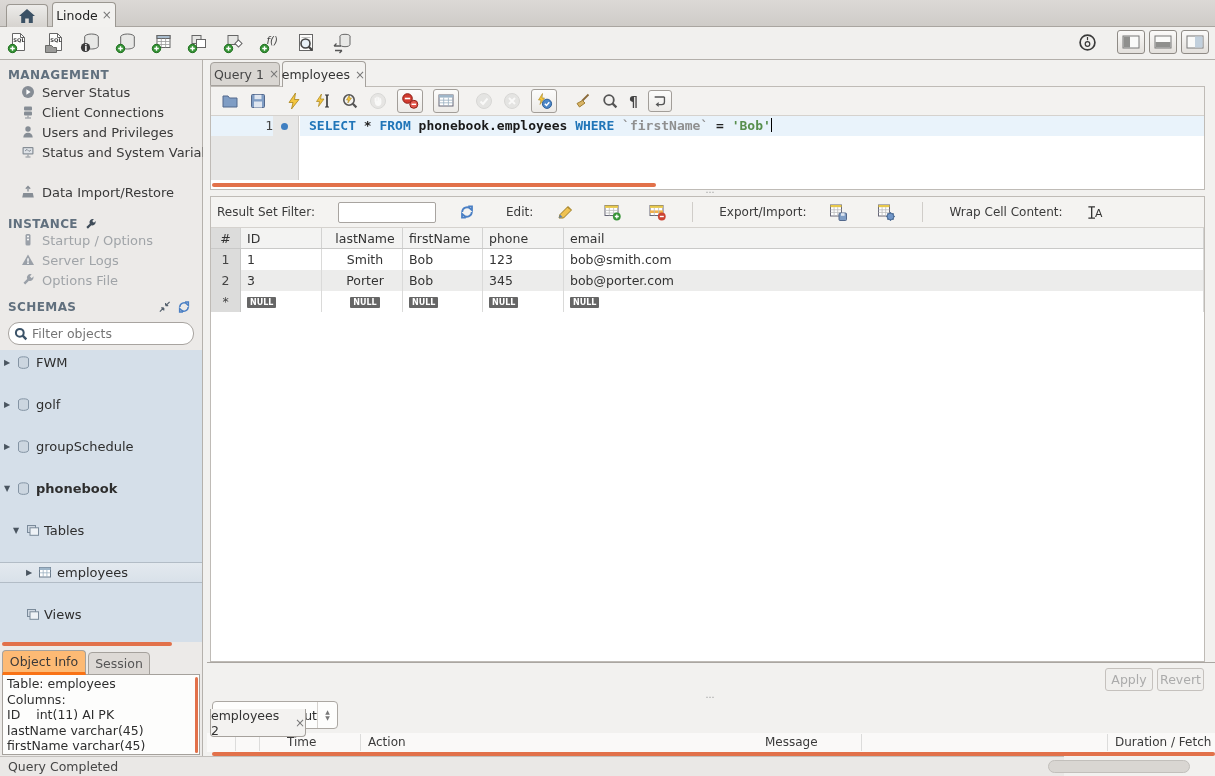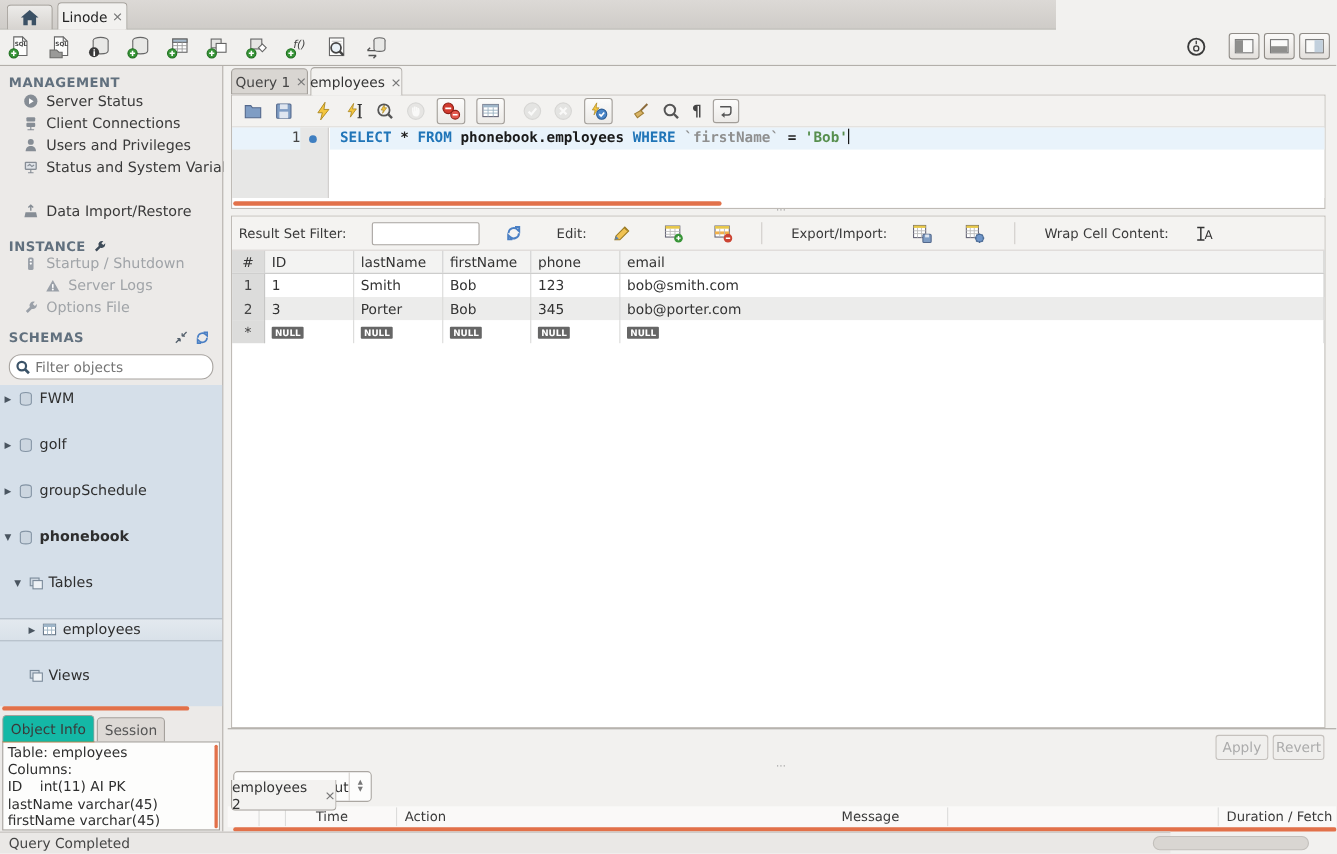--- a/index.html
+++ b/index.html
@@ -2,21 +2,21 @@
 <html><head>
 <meta charset="utf-8">
 <style>
   * { margin:0; padding:0; box-sizing:border-box; }
   html,body { width:1215px; height:776px; overflow:hidden; }
   body { font-family:"DejaVu Sans","Liberation Sans",sans-serif; font-size:12px; color:#333; background:#f2f1ef; }
   #app { position:relative; width:1215px; height:776px; background:#f2f1ef; }
   .abs { position:absolute; }
 
   
-  .titlebar { position:absolute; left:0; top:0; width:960px; height:27px;
+  .titlebar { position:absolute; left:0; top:0; width:1215px; height:27px;
               background:linear-gradient(#dcd9d6,#cfccc8); border-bottom:1px solid #a9a5a0; }
   .home-tab { position:absolute; left:6px; top:4px; width:42px; height:23px;
               background:linear-gradient(#edecea,#d6d3cf); border:1px solid #9b9791; border-bottom:none;
               border-radius:4px 4px 0 0; display:flex; align-items:center; justify-content:center; cursor:pointer; }
   .conn-tab { position:absolute; left:52px; top:2px; width:64px; height:25px;
               background:#f2f1ef; border:1px solid #9b9791; border-bottom:none;
               border-radius:4px 4px 0 0; display:flex; align-items:center; justify-content:center; gap:4px;
               font-size:12.5px; color:#222; z-index:2; }
   .closex { color:#777; font-size:12px; cursor:pointer; line-height:1; }
 
@@ -43,21 +43,21 @@
                      font-family:"DejaVu Sans",sans-serif; color:#333; margin-left:4px; }
   .tree { position:absolute; left:0; top:290px; width:202px; height:292px; background:#d5dfe9; overflow:hidden; }
   .trow { position:relative; height:21px; display:flex; align-items:center; cursor:pointer; white-space:nowrap; }
   .trow .arrow { position:absolute; font-size:8px; color:#4a5560; }
   .trow .ti { position:absolute; display:flex; }
   .trow .tl { position:absolute; font-size:13px; color:#2e2e2e; }
   .trow.selected { background:linear-gradient(#e3e9ef,#d9e1e9); border-top:1px solid #b2bcc6; border-bottom:1px solid #b2bcc6; }
   .scroll-orange { background:#e2714a; border-radius:2px; }
   .info-tab { position:absolute; display:flex; align-items:center; justify-content:center;
               border:1px solid #a5a19c; border-radius:4px 4px 0 0; font-size:12.5px; color:#3a3a3a; cursor:pointer; }
-  .info-tab.active { background:#14b8a6; height:25px; z-index:2; border-bottom:1px solid #f97316;align-items:center; }
+  .info-tab.active { background:#fdba74; height:25px; z-index:2; border-bottom:3px solid #f97316;align-items:center; }
   .info-tab.inactive { background:#ddd9d5; color:#555; }
   .info-box { position:absolute; left:2px; top:614px; width:198px; height:81px; background:#fdfdfc;
               border:1px solid #a5a19c; overflow:hidden; padding:1px 4px; }
   .info-box div { font-size:12.5px; line-height:15.5px; color:#2e2e2e; white-space:pre; }
 
   
   .content { position:absolute; left:207px; top:60px; width:1008px; height:696px; background:#f2f1ef; }
   .qtab { position:absolute; display:flex; align-items:center; justify-content:flex-end; gap:5px;
           border:1px solid #a5a19c; border-radius:4px 4px 0 0; font-size:12.5px; cursor:pointer; }
   .qtab.inactive { background:#d9d6d2; color:#454545; }
@@ -86,21 +86,21 @@
                 display:flex; align-items:center; padding-left:6px; gap:23px; font-size:12px; color:#3a3a3a; }
   .rs-toolbar input { width:98px; height:21px; border:1px solid #a8a4a0; border-radius:2px; background:#fff;
                       font-family:"DejaVu Sans",sans-serif; font-size:12px; padding:0 4px; outline:none; }
   .vsep { width:1px; height:20px; background:#d0cdc9; margin:0 3px; }
   .grid { position:absolute; left:0; top:31px; right:0; }
   .grow { display:flex; height:21px; line-height:21px; font-size:12.5px; }
   .gcell { border-right:1px solid #dadad9; padding-left:6px; overflow:hidden; white-space:nowrap; }
   .ghead .gcell { border-right:1px solid #d2d2d1; color:#333; }
   .ghead { background:#f3f3f2; border-bottom:1px solid #c9c9c8; height:21px; }
   .numcell { width:30px; background:#dcdcdb; border-right:1px solid #c6c6c5; text-align:center; color:#444; padding-left:0; flex:none; }
-  .c-id{width:81px;flex:none;} .c-ln{width:81px;flex:none;} .c-fn{width:80px;flex:none;}
+  .c-id{width:81px;flex:none;} .c-ln{width:81px;flex:none;text-align:center;} .c-fn{width:80px;flex:none;}
   .c-ph{width:81px;flex:none;} .c-em{flex:1;}
   .grow.alt { background:#ececeb; }
   .nullbadge { display:inline-block; background:#666; color:#fff; font-size:8px; font-weight:bold;
                padding:1px 3px; border-radius:1px; line-height:9px; vertical-align:middle; }
 
   .foot-strip-line { position:absolute; left:0; top:602px; width:1008px; height:1px; background:#aaa6a1; }
   .bottab { position:absolute; left:3px; top:602px; width:96px; height:28px; background:#f3f2f0;
             border:1px solid #a5a19c; border-top:none; border-radius:0 0 4px 4px; z-index:2;
             display:flex; align-items:center; justify-content:center; gap:5px; font-size:12.5px; cursor:pointer;margin-top:47px; }
   .dis-btn { position:absolute; top:608px; height:23px; border:1px solid #c5c1bd; border-radius:3px;
@@ -314,23 +314,23 @@
         </span>
     </div>
     <div class="side-item disabled" style="top:170px;">
       <span class="ic">
           <svg width="14" height="14" viewBox="0 0 14 14">
             <rect x="4.5" y="1" width="5" height="11.5" rx="1.5" fill="#9aa0a8"></rect>
             <circle cx="7" cy="3.6" r="1" fill="#fff"></circle>
             <circle cx="7" cy="6.6" r="1" fill="#fff"></circle>
           </svg>
         </span>
-      <span>Startup / Shutdown</span>
-    </div>
-    <div class="side-item disabled" style="top:190px;margin-left:20px;">
+      <span>Startup / Options</span>
+    </div>
+    <div class="side-item disabled" style="top:190px;">
       <span class="ic">
           <svg width="14" height="14" viewBox="0 0 14 14">
             <path d="M7 1.5l6 10.5H1z" fill="#9aa0a8"></path>
             <rect x="6.3" y="5.3" width="1.4" height="3.4" fill="#fff"></rect>
             <circle cx="7" cy="10.2" r=".9" fill="#fff"></circle>
           </svg>
         </span>
       <span>Server Logs</span>
     </div>
     <div class="side-item disabled" style="top:210px;">

